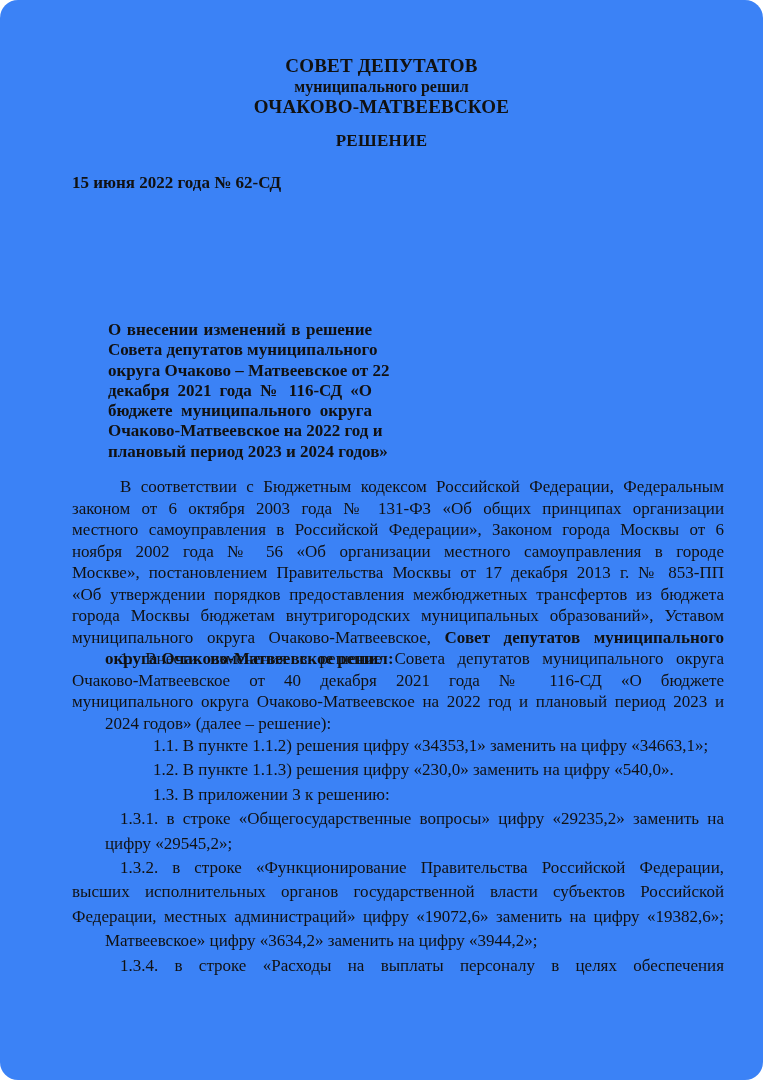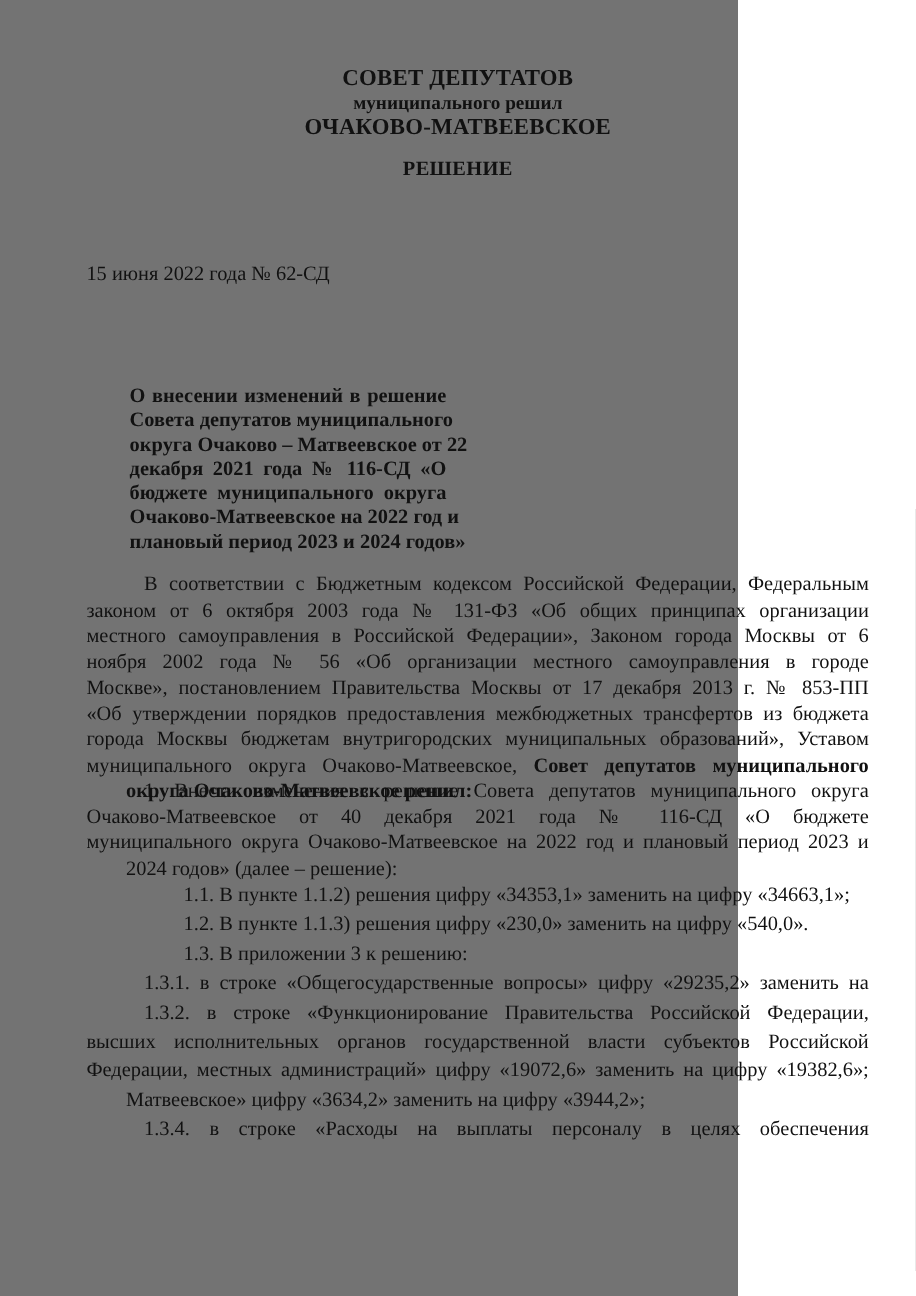--- a/index.html
+++ b/index.html
@@ -11,42 +11,42 @@
     width: 763px;
     height: 1080px;
     overflow: hidden;
     position: relative;
     font-family: "Liberation Serif", "DejaVu Serif", serif;
     color: #111111;
   }
   .page {
     position: absolute;
     left: 0; top: 0;
-    width: 615px;
+    width: 763px;
     height: 1080px;
-    background: #737373;
+    background: #3b82f6;
+    border-radius: 18px;
   }
   .header {
     position: absolute;
     left: 0;
     width: 763px;
     text-align: center;
     font-weight: bold;
   }
   .h-council { top: 55px; font-size: 19px; letter-spacing: 0.2px; }
   .h-municipal { top: 78px; font-size: 16px; }
   .h-district { top: 96px; font-size: 19px; letter-spacing: 0.2px; }
   .h-decision { top: 131px; font-size: 17px; letter-spacing: 0.3px; }
   .date-line {
     position: absolute;
     left: 72px;
     top: 173px;
     font-size: 17px;
-    font-weight: normal;
-    margin-top: 45px;
+    font-weight: bold;
   }
   .subject {
     position: absolute;
     left: 72px;
     top: 320px;
     width: 300px;
     font-size: 17px;
     font-weight: bold;
     line-height: 20.3px;
     text-align: justify;
@@ -119,20 +119,21 @@
     <span class="line">Очаково-Матвеевское от 40 декабря 2021 года № 116-СД «О бюджете</span>
     <span class="line">муниципального округа Очаково-Матвеевское на 2022 год и плановый период 2023 и</span>
     <span class="line left">2024 годов» (далее – решение):</span>
   </div>
 
   <div class="body-text" id="items">
     <span class="line indent left">1.1. В пункте 1.1.2) решения цифру «34353,1» заменить на цифру «34663,1»;</span>
     <span class="line indent left">1.2. В пункте 1.1.3) решения цифру «230,0» заменить на цифру «540,0».</span>
     <span class="line indent left">1.3. В приложении 3 к решению:</span>
     <span class="line indent">1.3.1. в строке «Общегосударственные вопросы» цифру «29235,2» заменить на</span>
+    <span class="line left">цифру «29545,2»;</span>
     <span class="line indent">1.3.2. в строке «Функционирование Правительства Российской Федерации,</span>
     <span class="line">высших исполнительных органов государственной власти субъектов Российской</span>
     <span class="line">Федерации, местных администраций» цифру «19072,6» заменить на цифру «19382,6»;</span>
     <span class="line left">Матвеевское» цифру «3634,2» заменить на цифру «3944,2»;</span>
     <span class="line indent">1.3.4. в строке «Расходы на выплаты персоналу в целях обеспечения</span>
   </div>
 
 </div>
 
 </body></html>

